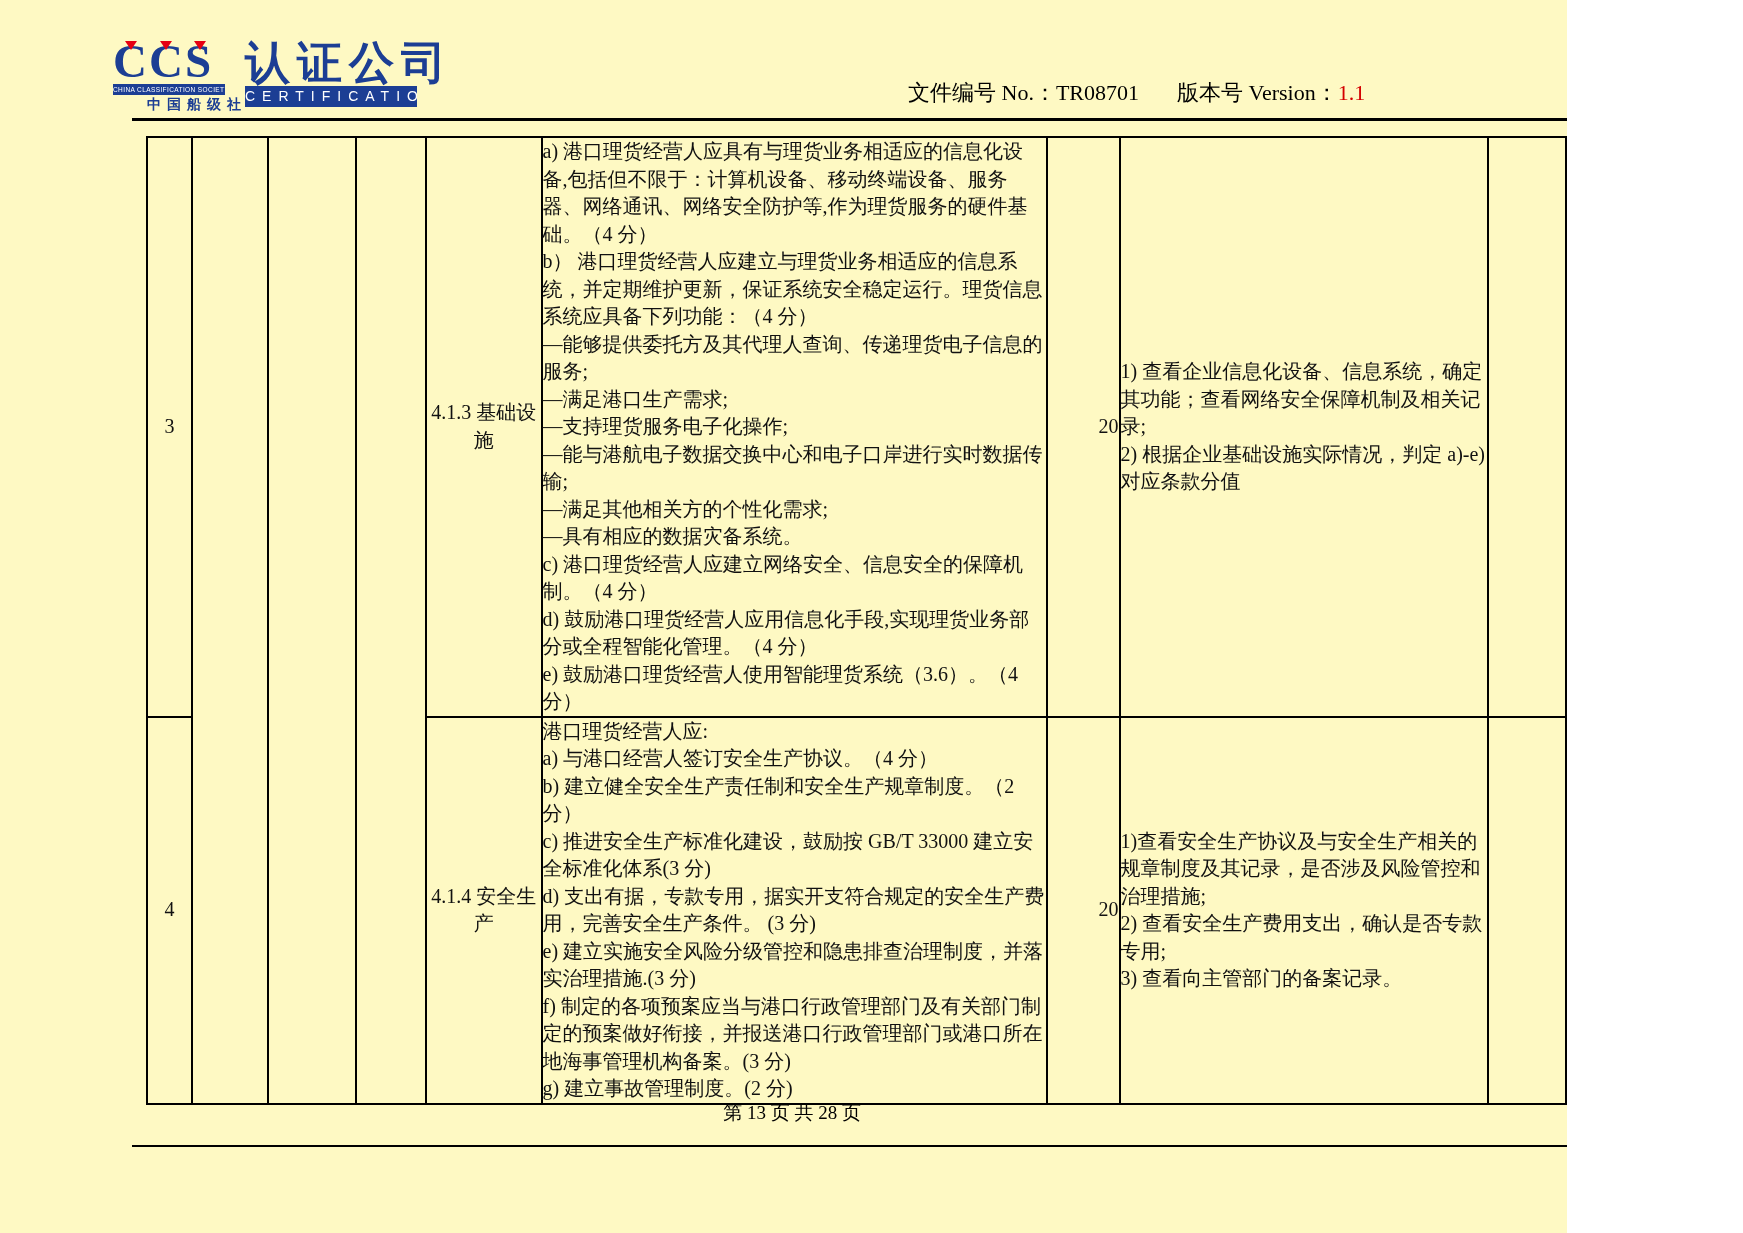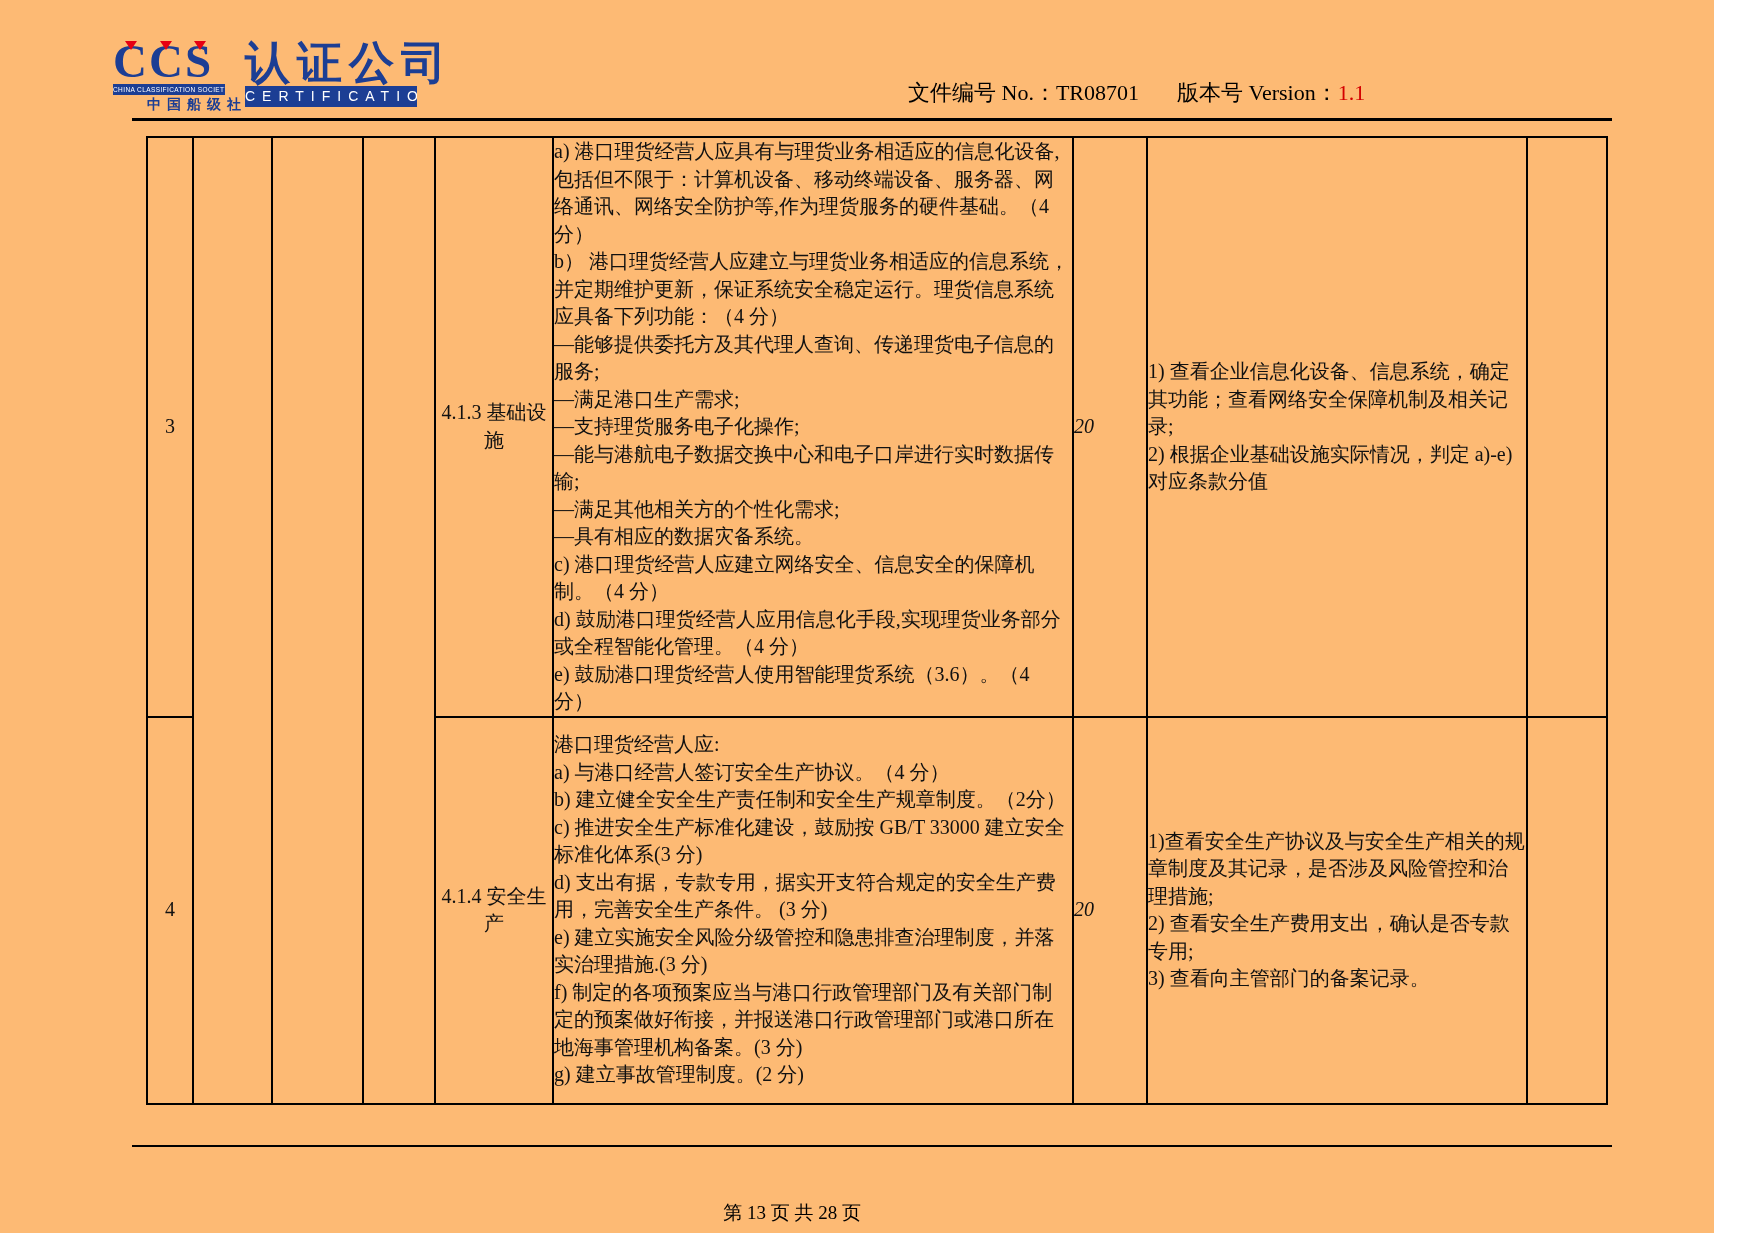--- a/index.html
+++ b/index.html
@@ -1,19 +1,19 @@
 <!DOCTYPE html>
 <html><head>
 <meta charset="utf-8">
 <style>
   html,body{margin:0;padding:0;background:#ffffff;}
   #page{
     position:relative;
-    width:1714px;height:1233px;
-    background:#fdba74;
+    width:1567px;height:1233px;
+    background:#fef9c3;
     font-family:"Liberation Serif","DejaVu Serif",serif;
     color:#111111;
     overflow:hidden;
   }
 
   
   #logo{position:absolute;left:113px;top:40px;display:flex;align-items:flex-start;}
   .logo-left{position:relative;width:118px;}
   .ccs-text{
     position:relative;
@@ -62,30 +62,30 @@
   }
   #main-table td{
     border:2px solid #000000;
     vertical-align:middle;
     font-size:20px;line-height:27.5px;
     padding:0;
   }
   td.c-no{text-align:center;}
   td.c-clause{text-align:center;padding:0 12px;border-radius:20px;}
   td.c-req{vertical-align:top;padding:5px 10px 5px 12px;text-align:left;}
-  td.c-score{text-align:left;font-style:italic;}
+  td.c-score{text-align:right;}
   td.c-crit{padding:0 10px 0 12px;text-align:left;margin-left:16px;}
   td.pb60{padding-bottom:60px;}
   td.pb190{padding-bottom:190px;}
   .para{margin:0;}
 
   
   #footer-rule{position:absolute;left:132px;top:1145px;width:1480px;height:2px;background:#000000;}
   #footer-text{
-    position:absolute;left:132px;top:1200px;width:1320px;
+    position:absolute;left:132px;top:1100px;width:1320px;
     text-align:center;font-size:19px;color:#000000;
   }
 </style>
 </head>
 <body>
 
 <div id="page">
 
   <div id="logo">
     <div class="logo-left">

